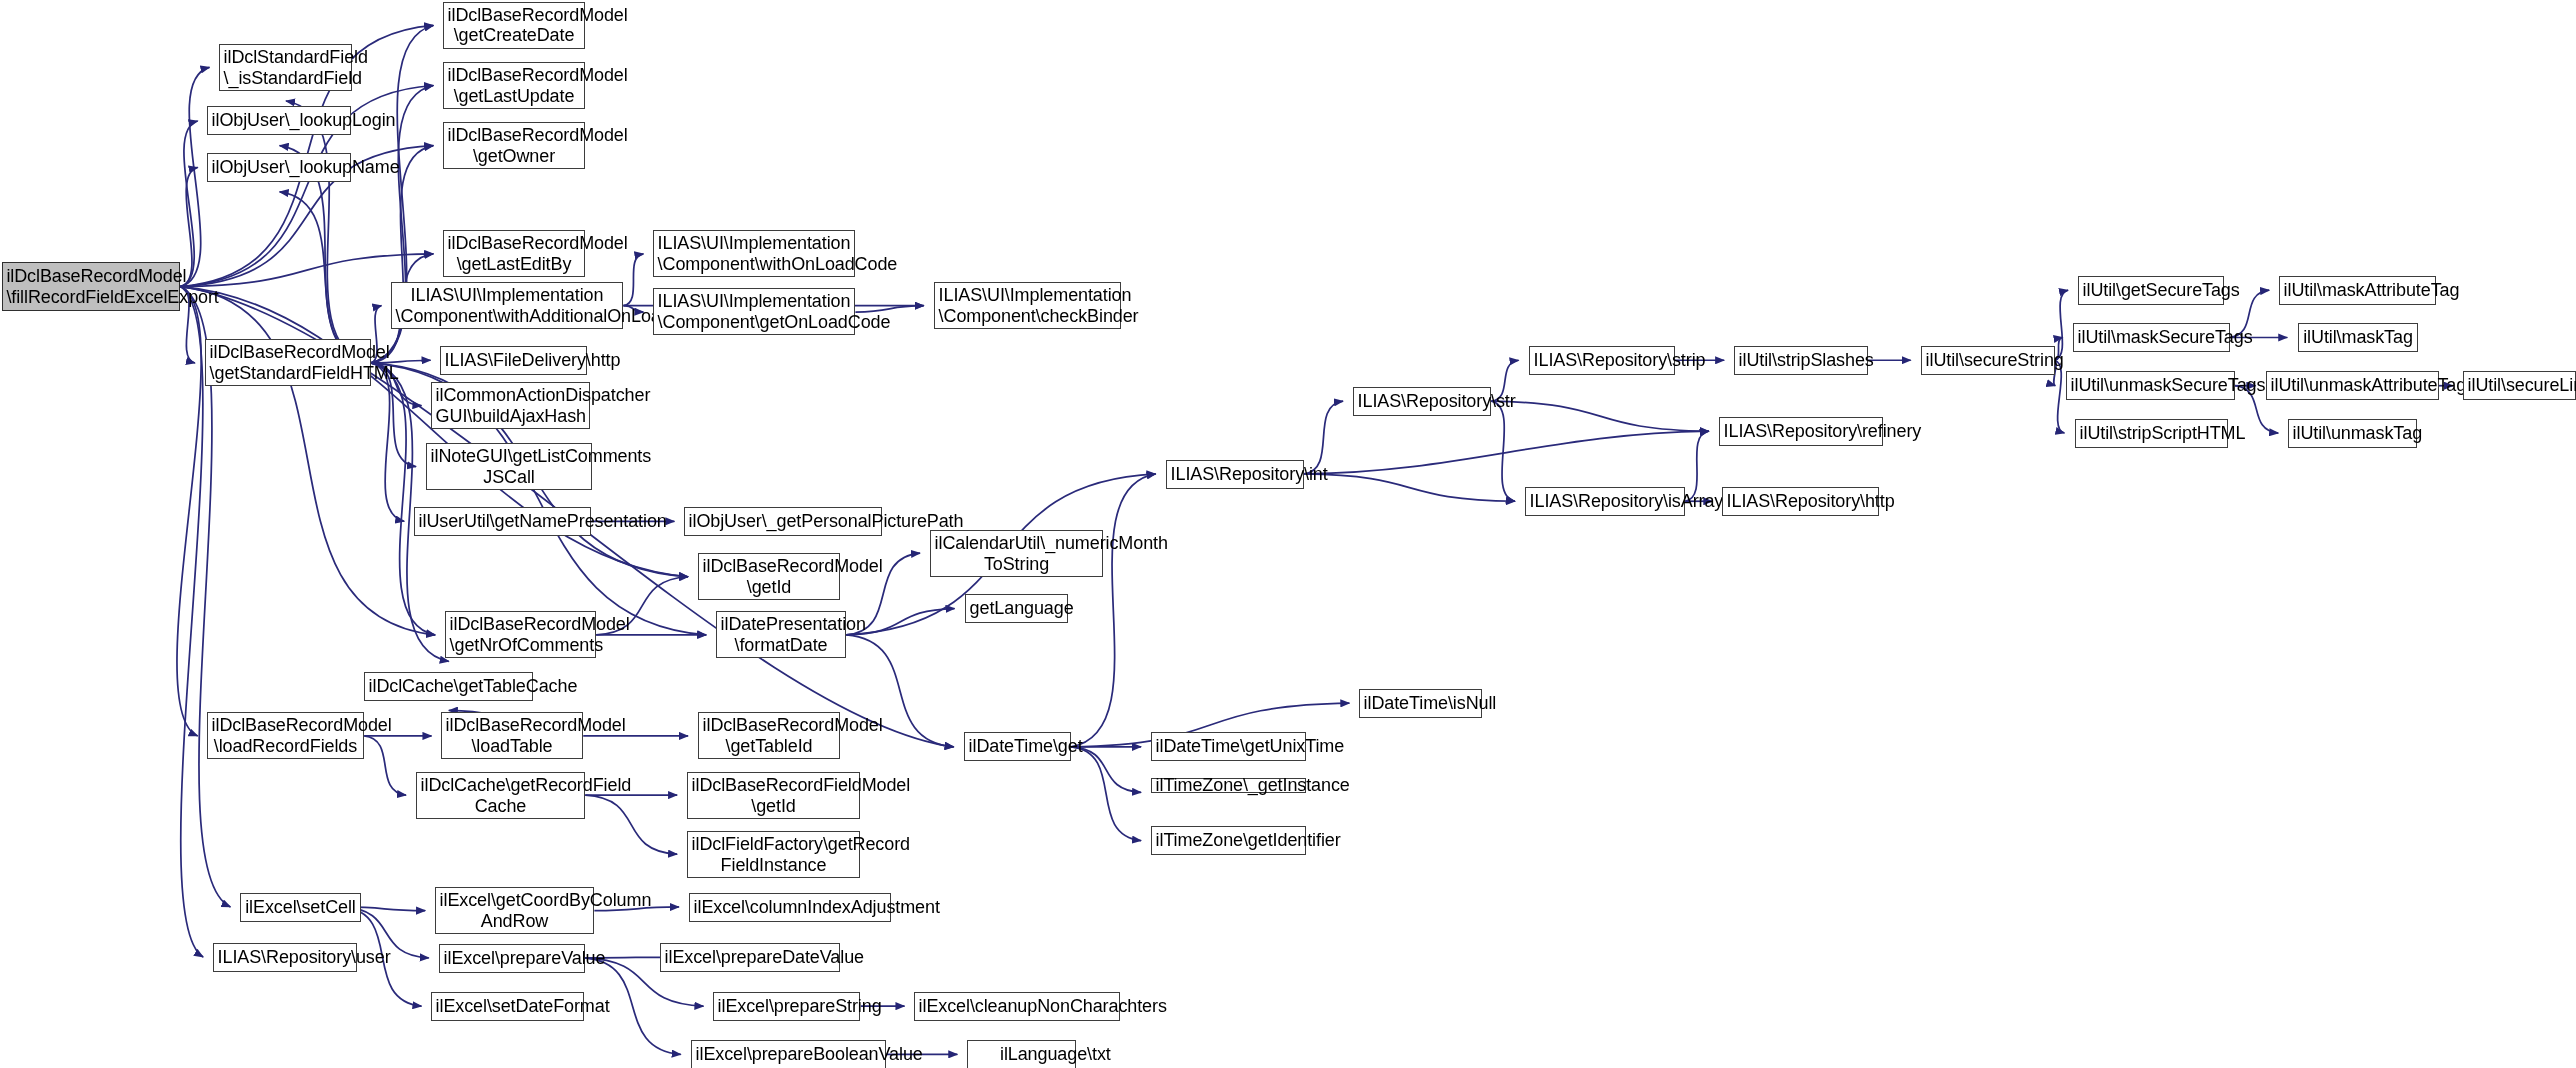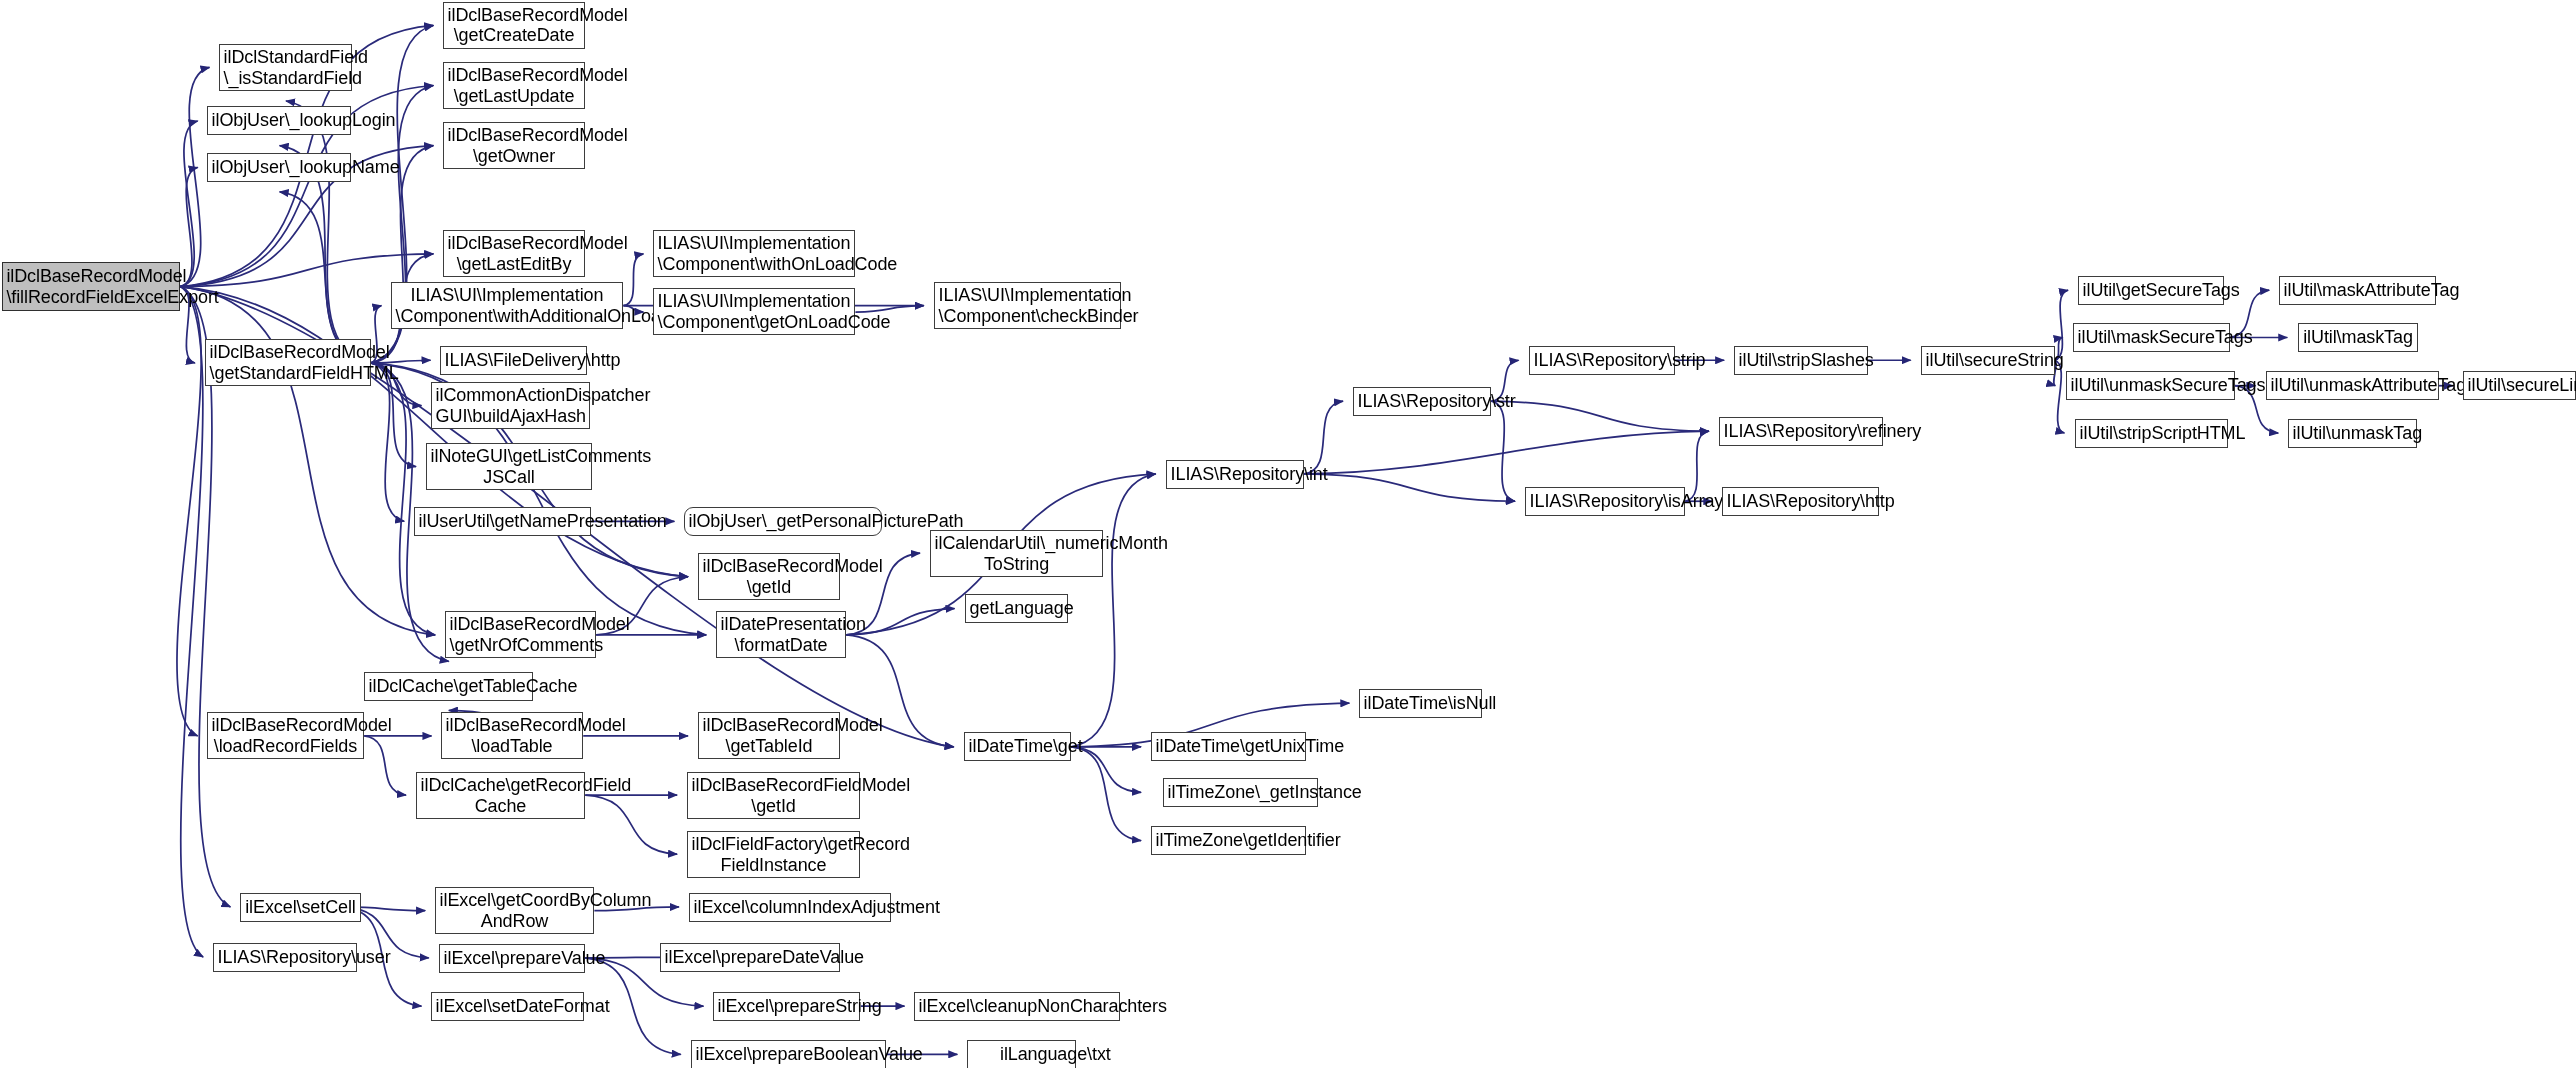--- a/index.html
+++ b/index.html
@@ -167,21 +167,21 @@
 GUI\buildAjaxHash</span></div>
       <div class="node" style="left: 426px; top: 443px; width: 166px; height: 47px;"><span class="node-label">ilNoteGUI\getListComments
 JSCall</span></div>
       <div class="node" style="left: 414px; top: 507px; width: 177px; height: 29px;"><span class="node-label">ilUserUtil\getNamePresentation</span></div>
       <div class="node" style="left: 653px; top: 230px; width: 202px; height: 47px;"><span class="node-label">ILIAS\UI\Implementation
 \Component\withOnLoadCode</span></div>
       <div class="node" style="left: 653px; top: 288px; width: 202px; height: 47px;"><span class="node-label">ILIAS\UI\Implementation
 \Component\getOnLoadCode</span></div>
       <div class="node" style="left: 934px; top: 282px; width: 187px; height: 47px;"><span class="node-label">ILIAS\UI\Implementation
 \Component\checkBinder</span></div>
-      <div class="node" style="left: 684px; top: 507px; width: 198px; height: 29px; border-radius: 9px;"><span class="node-label">ilObjUser\_getPersonalPicturePath</span></div>
+      <div class="node" style="left: 684px; top: 507px; width: 198px; height: 29px;"><span class="node-label">ilObjUser\_getPersonalPicturePath</span></div>
       <div class="node" style="left: 698px; top: 553px; width: 142px; height: 47px;"><span class="node-label">ilDclBaseRecordModel
 \getId</span></div>
       <div class="node" style="left: 445px; top: 611px; width: 151px; height: 47px;"><span class="node-label">ilDclBaseRecordModel
 \getNrOfComments</span></div>
       <div class="node" style="left: 716px; top: 611px; width: 130px; height: 47px;"><span class="node-label">ilDatePresentation
 \formatDate</span></div>
       <div class="node" style="left: 930px; top: 530px; width: 173px; height: 47px;"><span class="node-label">ilCalendarUtil\_numericMonth
 ToString</span></div>
       <div class="node" style="left: 965px; top: 594px; width: 103px; height: 29px;"><span class="node-label">getLanguage</span></div>
       <div class="node" style="left: 364px; top: 672px; width: 169px; height: 29px;"><span class="node-label">ilDclCache\getTableCache</span></div>
@@ -193,21 +193,21 @@
 \getTableId</span></div>
       <div class="node" style="left: 416px; top: 772px; width: 169px; height: 47px;"><span class="node-label">ilDclCache\getRecordField
 Cache</span></div>
       <div class="node" style="left: 687px; top: 772px; width: 173px; height: 47px;"><span class="node-label">ilDclBaseRecordFieldModel
 \getId</span></div>
       <div class="node" style="left: 687px; top: 831px; width: 173px; height: 47px;"><span class="node-label">ilDclFieldFactory\getRecord
 FieldInstance</span></div>
       <div class="node" style="left: 964px; top: 732px; width: 107px; height: 29px;"><span class="node-label">ilDateTime\get</span></div>
       <div class="node" style="left: 1359px; top: 689px; width: 123px; height: 29px;"><span class="node-label">ilDateTime\isNull</span></div>
       <div class="node" style="left: 1151px; top: 732px; width: 155px; height: 29px;"><span class="node-label">ilDateTime\getUnixTime</span></div>
-      <div class="node" style="left: 1151px; top: 778px; width: 155px; height: 29px; margin-left: 12px;"><span class="node-label">ilTimeZone\_getInstance</span></div>
+      <div class="node" style="left: 1151px; top: 778px; width: 155px; height: 15px;"><span class="node-label">ilTimeZone\_getInstance</span></div>
       <div class="node" style="left: 1151px; top: 826px; width: 155px; height: 29px;"><span class="node-label">ilTimeZone\getIdentifier</span></div>
       <div class="node" style="left: 1166px; top: 460px; width: 138px; height: 29px;"><span class="node-label">ILIAS\Repository\int</span></div>
       <div class="node" style="left: 1353px; top: 387px; width: 138px; height: 29px;"><span class="node-label">ILIAS\Repository\str</span></div>
       <div class="node" style="left: 1529px; top: 346px; width: 146px; height: 29px; justify-content: center;"><span class="node-label">ILIAS\Repository\strip</span></div>
       <div class="node" style="left: 1525px; top: 487px; width: 160px; height: 29px;"><span class="node-label">ILIAS\Repository\isArray</span></div>
       <div class="node" style="left: 1719px; top: 417px; width: 164px; height: 29px;"><span class="node-label">ILIAS\Repository\refinery</span></div>
       <div class="node" style="left: 1722px; top: 487px; width: 157px; height: 29px;"><span class="node-label">ILIAS\Repository\http</span></div>
       <div class="node" style="left: 1734px; top: 346px; width: 134px; height: 29px;"><span class="node-label">ilUtil\stripSlashes</span></div>
       <div class="node" style="left: 1921px; top: 346px; width: 134px; height: 29px;"><span class="node-label">ilUtil\secureString</span></div>
       <div class="node" style="left: 2078px; top: 276px; width: 146px; height: 29px;"><span class="node-label">ilUtil\getSecureTags</span></div>

